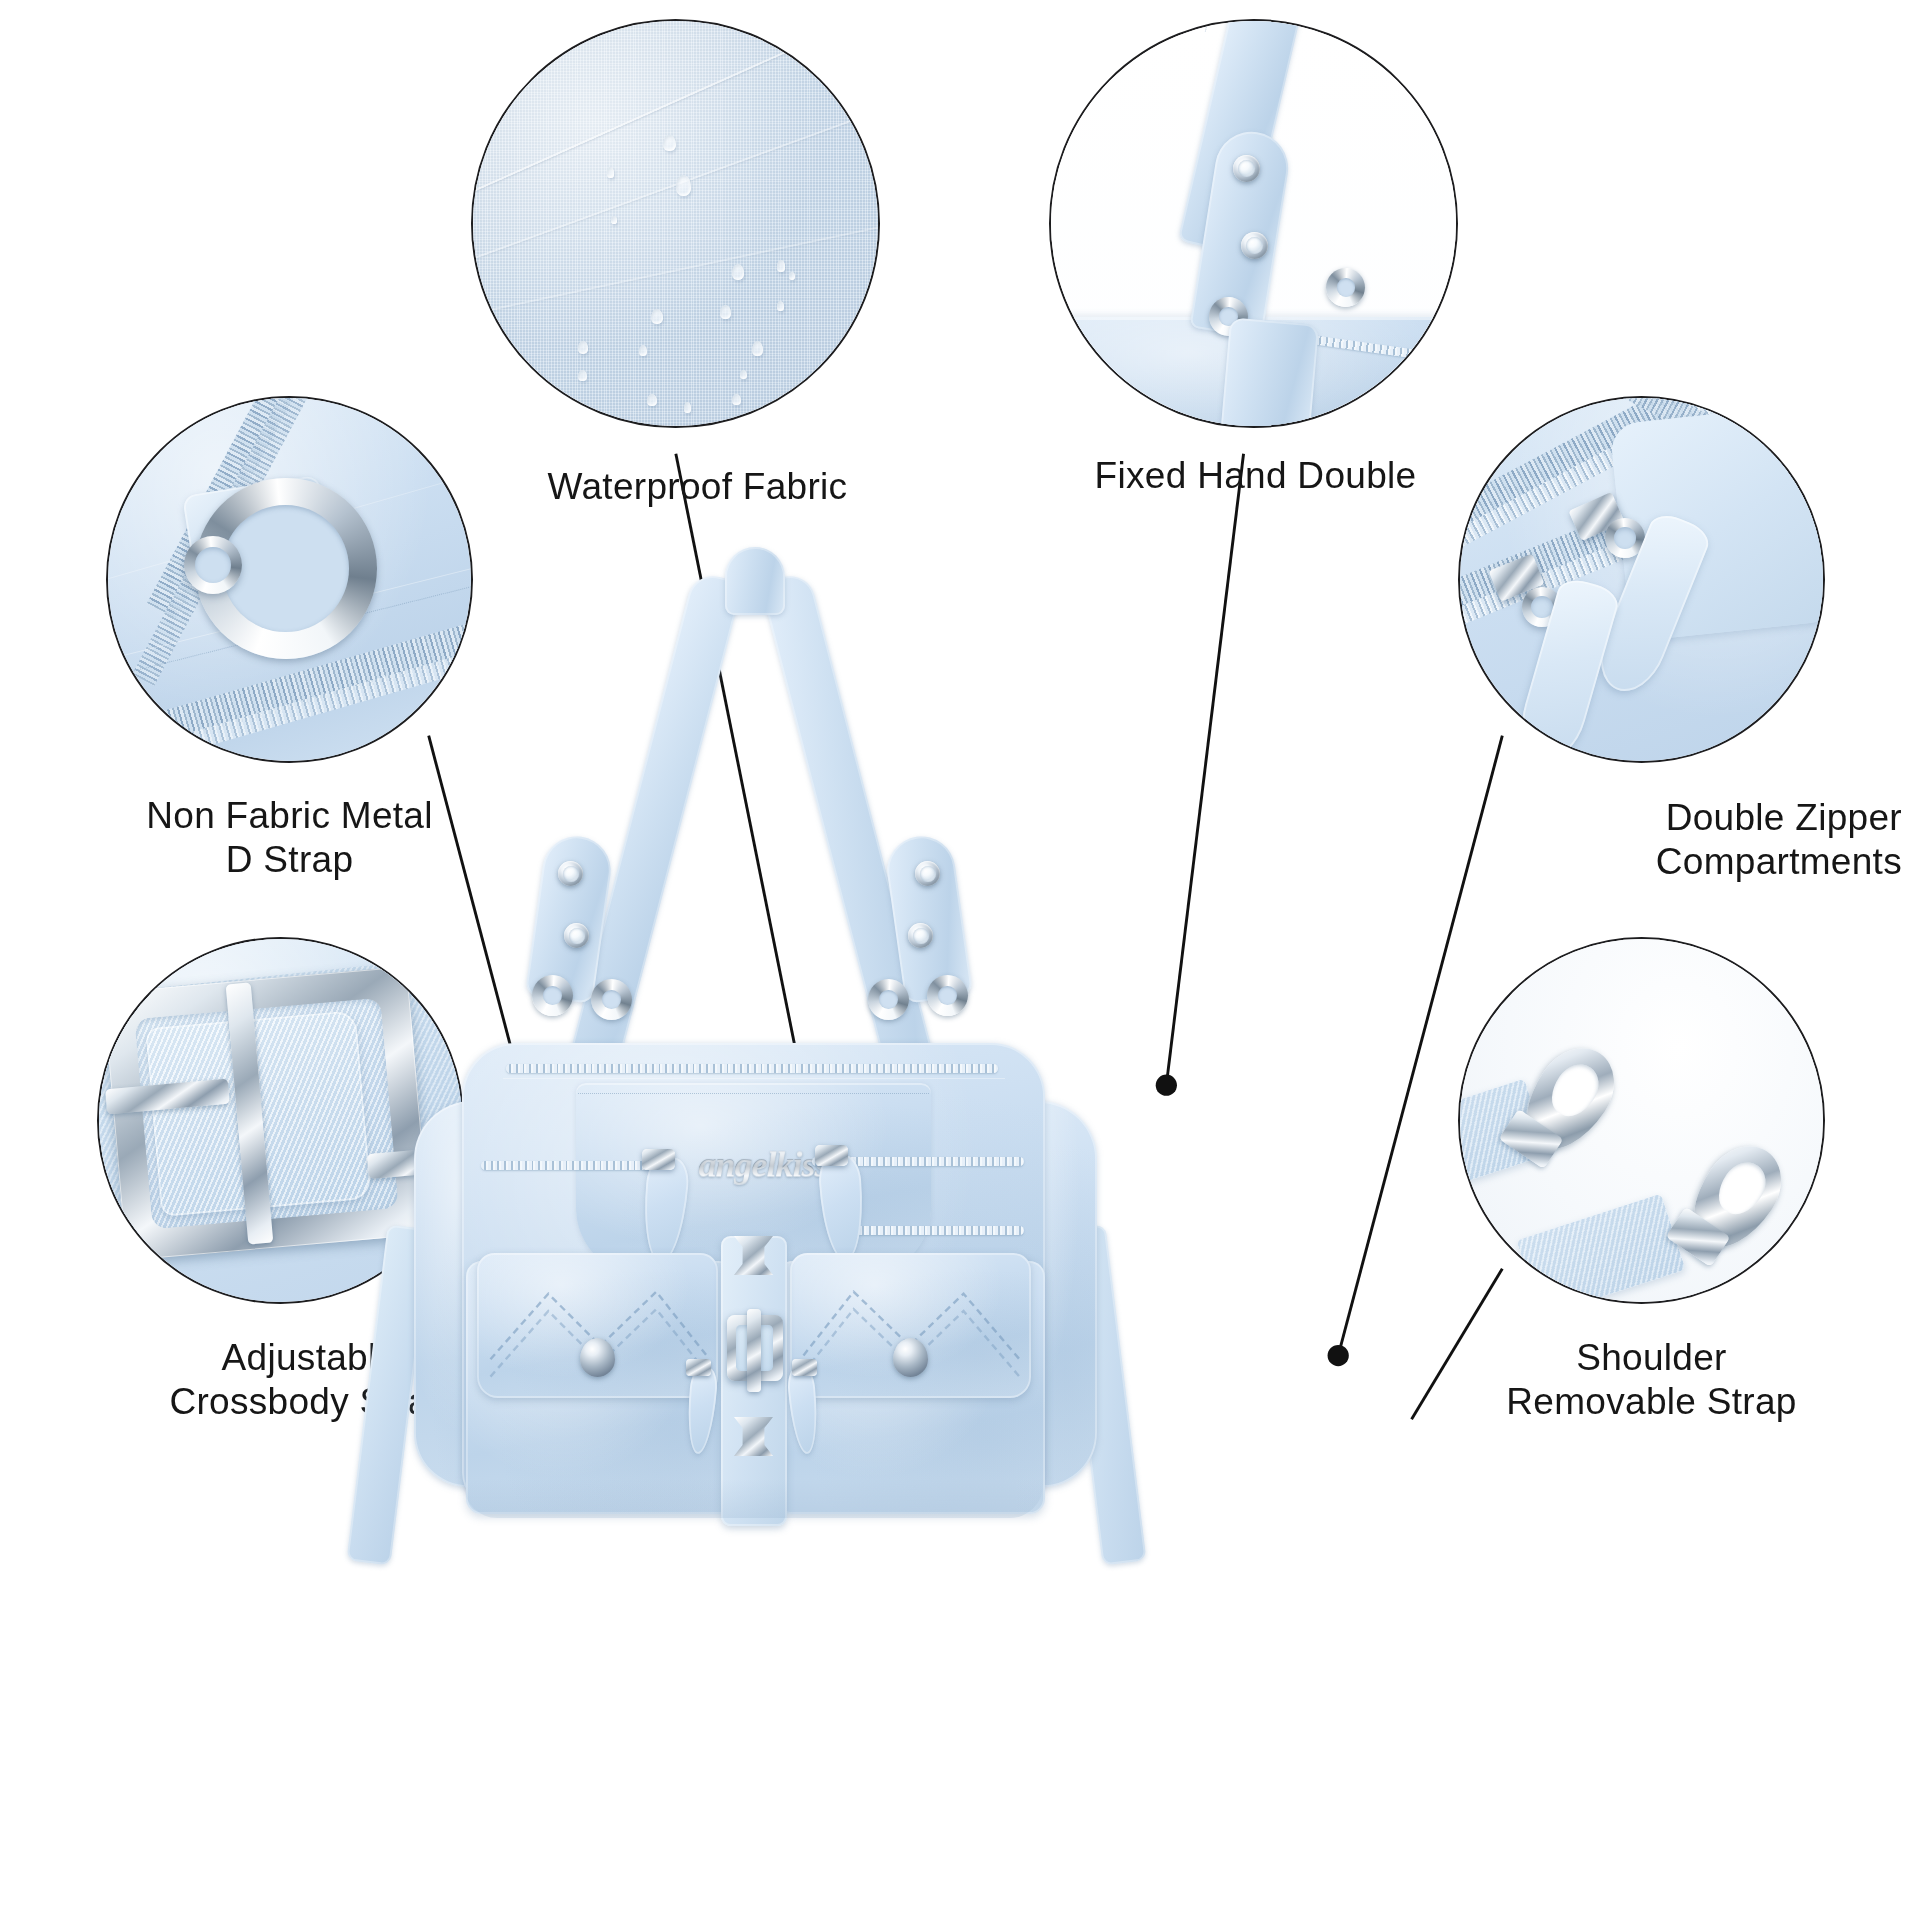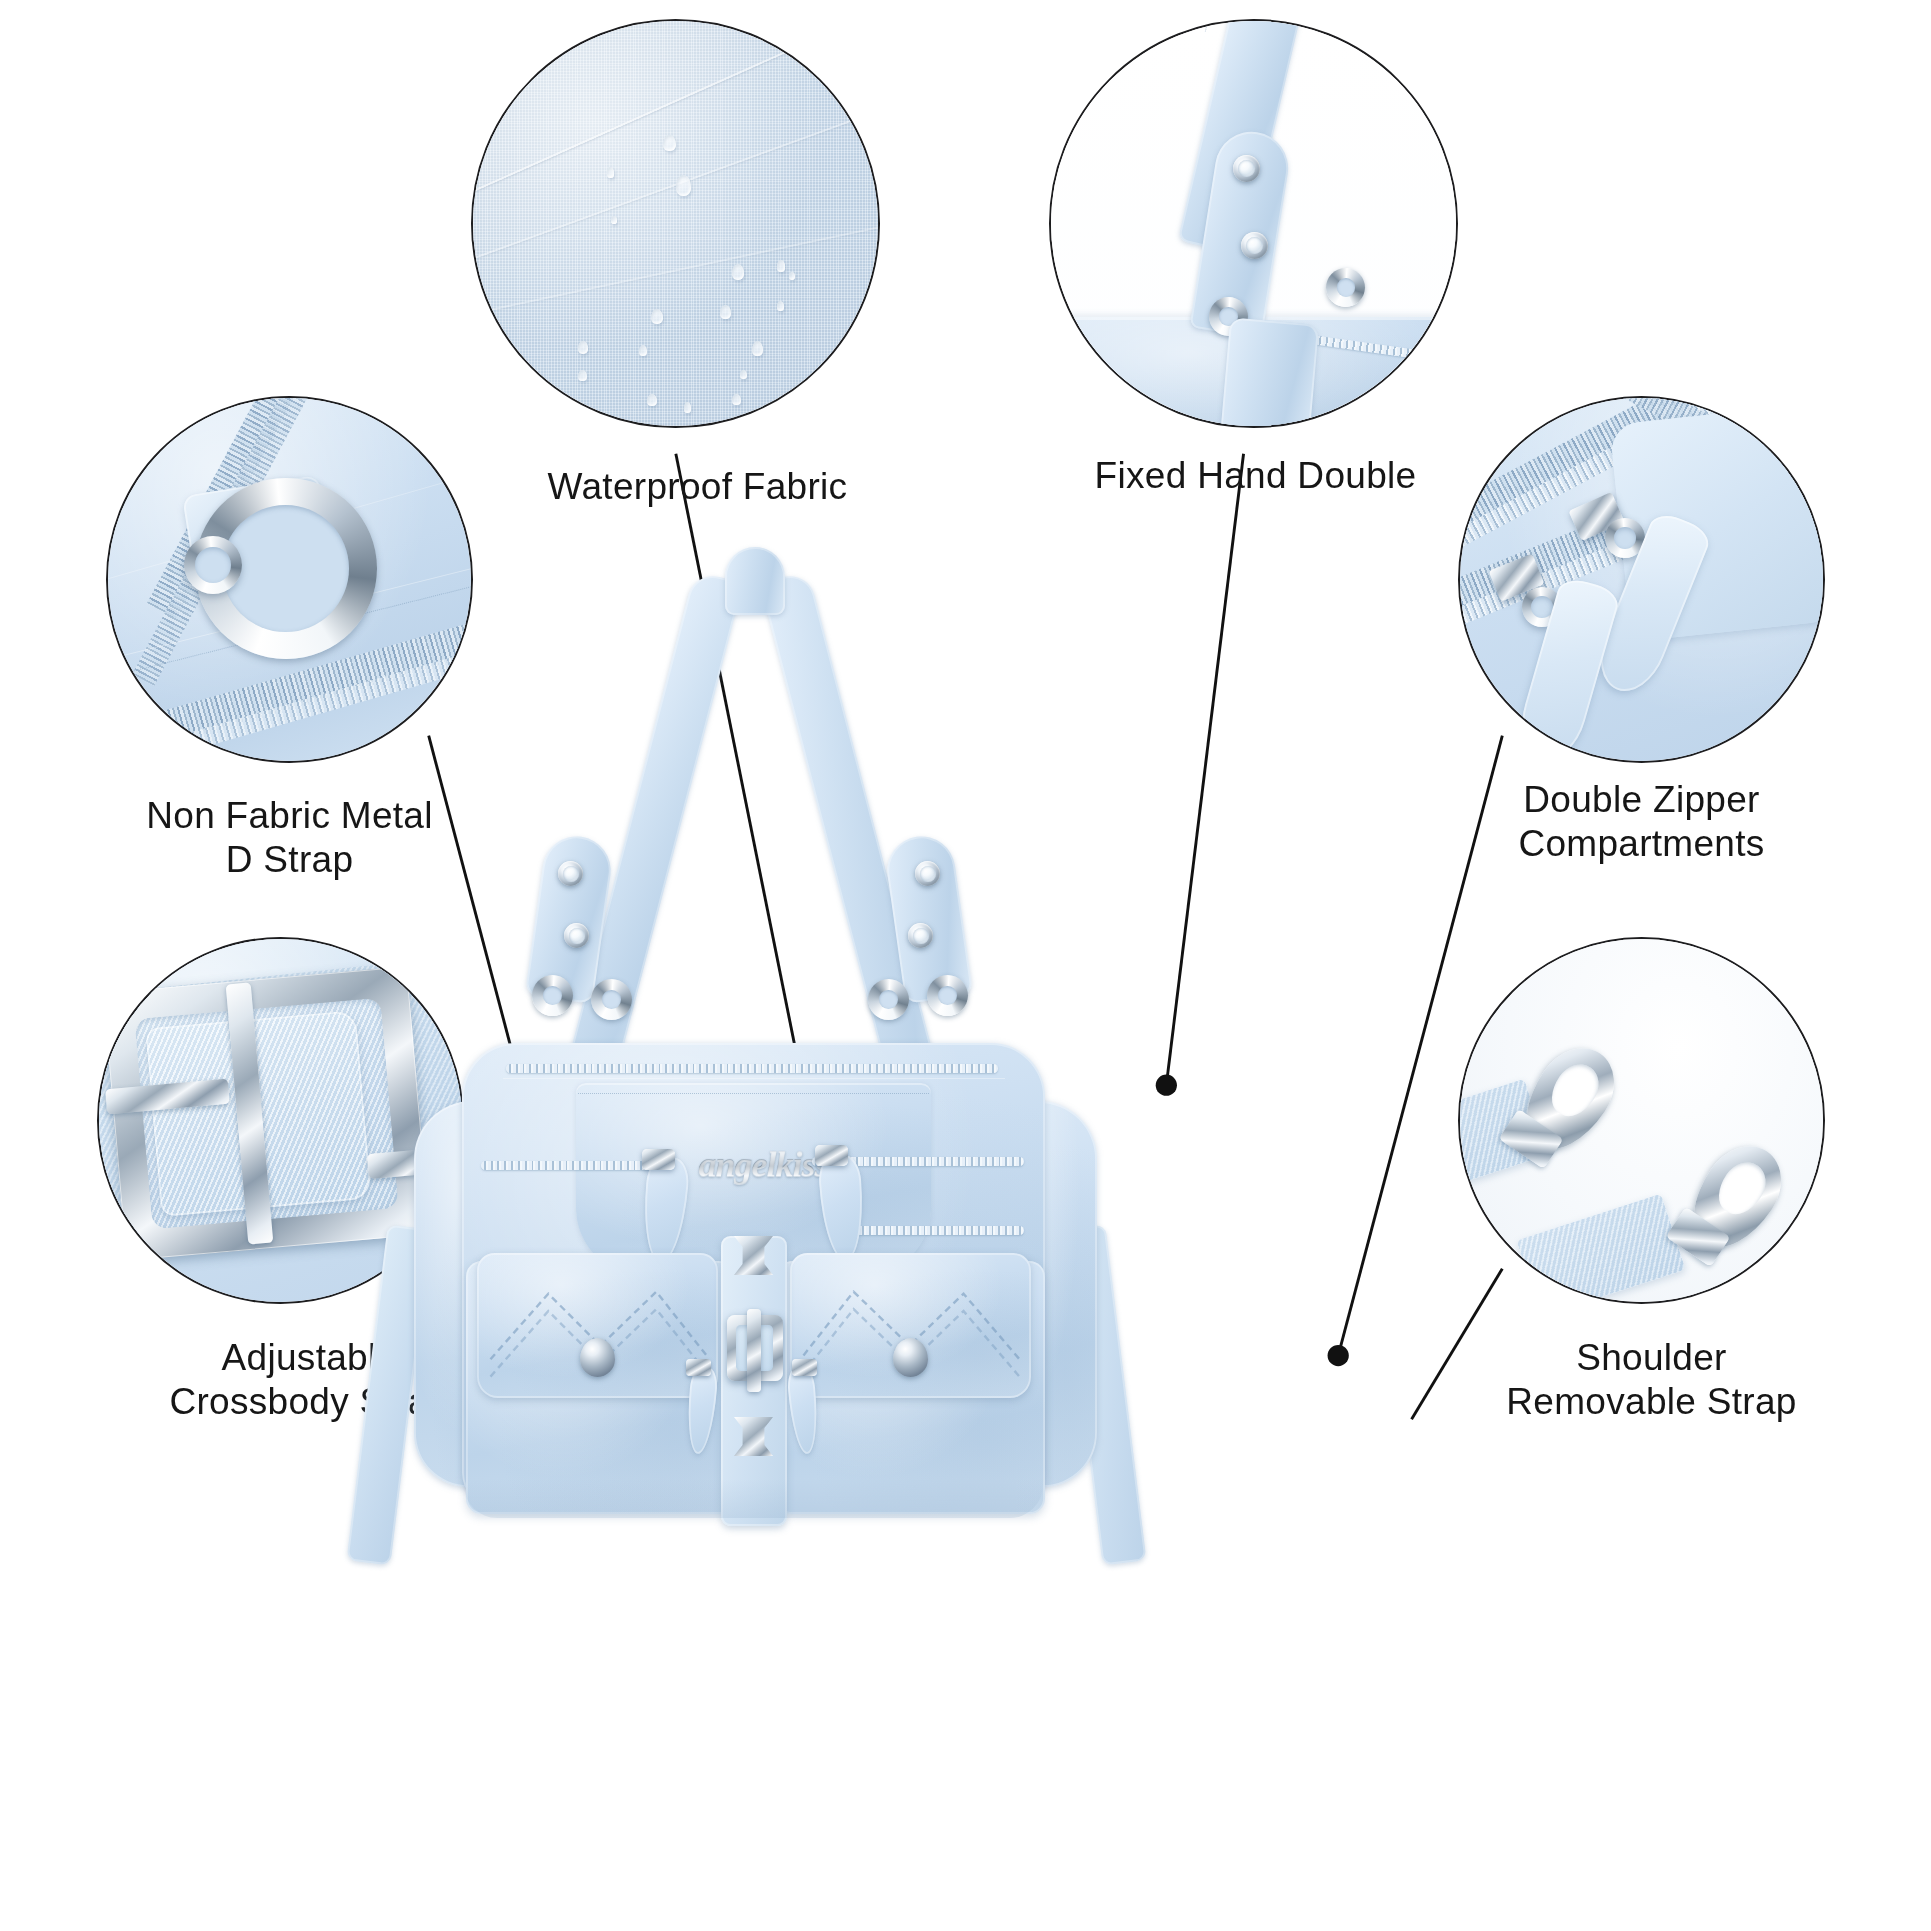--- a/index.html
+++ b/index.html
@@ -313,21 +313,21 @@
                   background:linear-gradient(155deg,#eef6fd 0%,#d9e8f6 45%,#c7dbee 100%);
                   box-shadow:0 2.9px 7.7px rgba(120,150,180,.4), inset 0 0 0 1.9px rgba(255,255,255,.42);
                   transform:rotate(22deg);border-radius:39px 39px 46px 46px/25px 25px 71px 71px;"></div>
 
       <div class="zpull" style="left:21%;top:50%;width:17%;height:50%;
                   background:linear-gradient(155deg,#eef6fd 0%,#d9e8f6 45%,#c7dbee 100%);
                   box-shadow:0 2.9px 7.7px rgba(120,150,180,.4), inset 0 0 0 1.9px rgba(255,255,255,.42);
                   transform:rotate(16deg);border-radius:39px 39px 46px 46px/25px 25px 71px 71px;"></div>
     </div>
   </div>
-  <div class="label c" style="left:1381px;top:778px;width:521px;"><span>Double Zipper</span><br><span>Compartments</span></div>
+  <div class="label c" style="left:1381px;top:796px;width:521px;text-align:right;"><span>Double Zipper</span><br><span>Compartments</span></div>
 
   <div class="callout" style="left:1458px;top:937px;width:367px;height:367px;">
     <div class="inner" style="background:
            radial-gradient(ellipse at 60% 30%, #ffffff, #f6f9fc 55%, #eef3f8 100%);">
 
       <div style="position:absolute;left:-18%;top:44%;width:40%;height:22%;border-radius:5.8px;
                   background:repeating-linear-gradient(120deg,
                     rgba(255,255,255,.45) 0 1.9px, rgba(150,180,208,.2) 1.9px 4.8px),
                     linear-gradient(160deg,#d9e8f6,#c5daed);
                   box-shadow:0 2.9px 7.7px rgba(125,155,185,.30);transform:rotate(-18deg);"></div>

